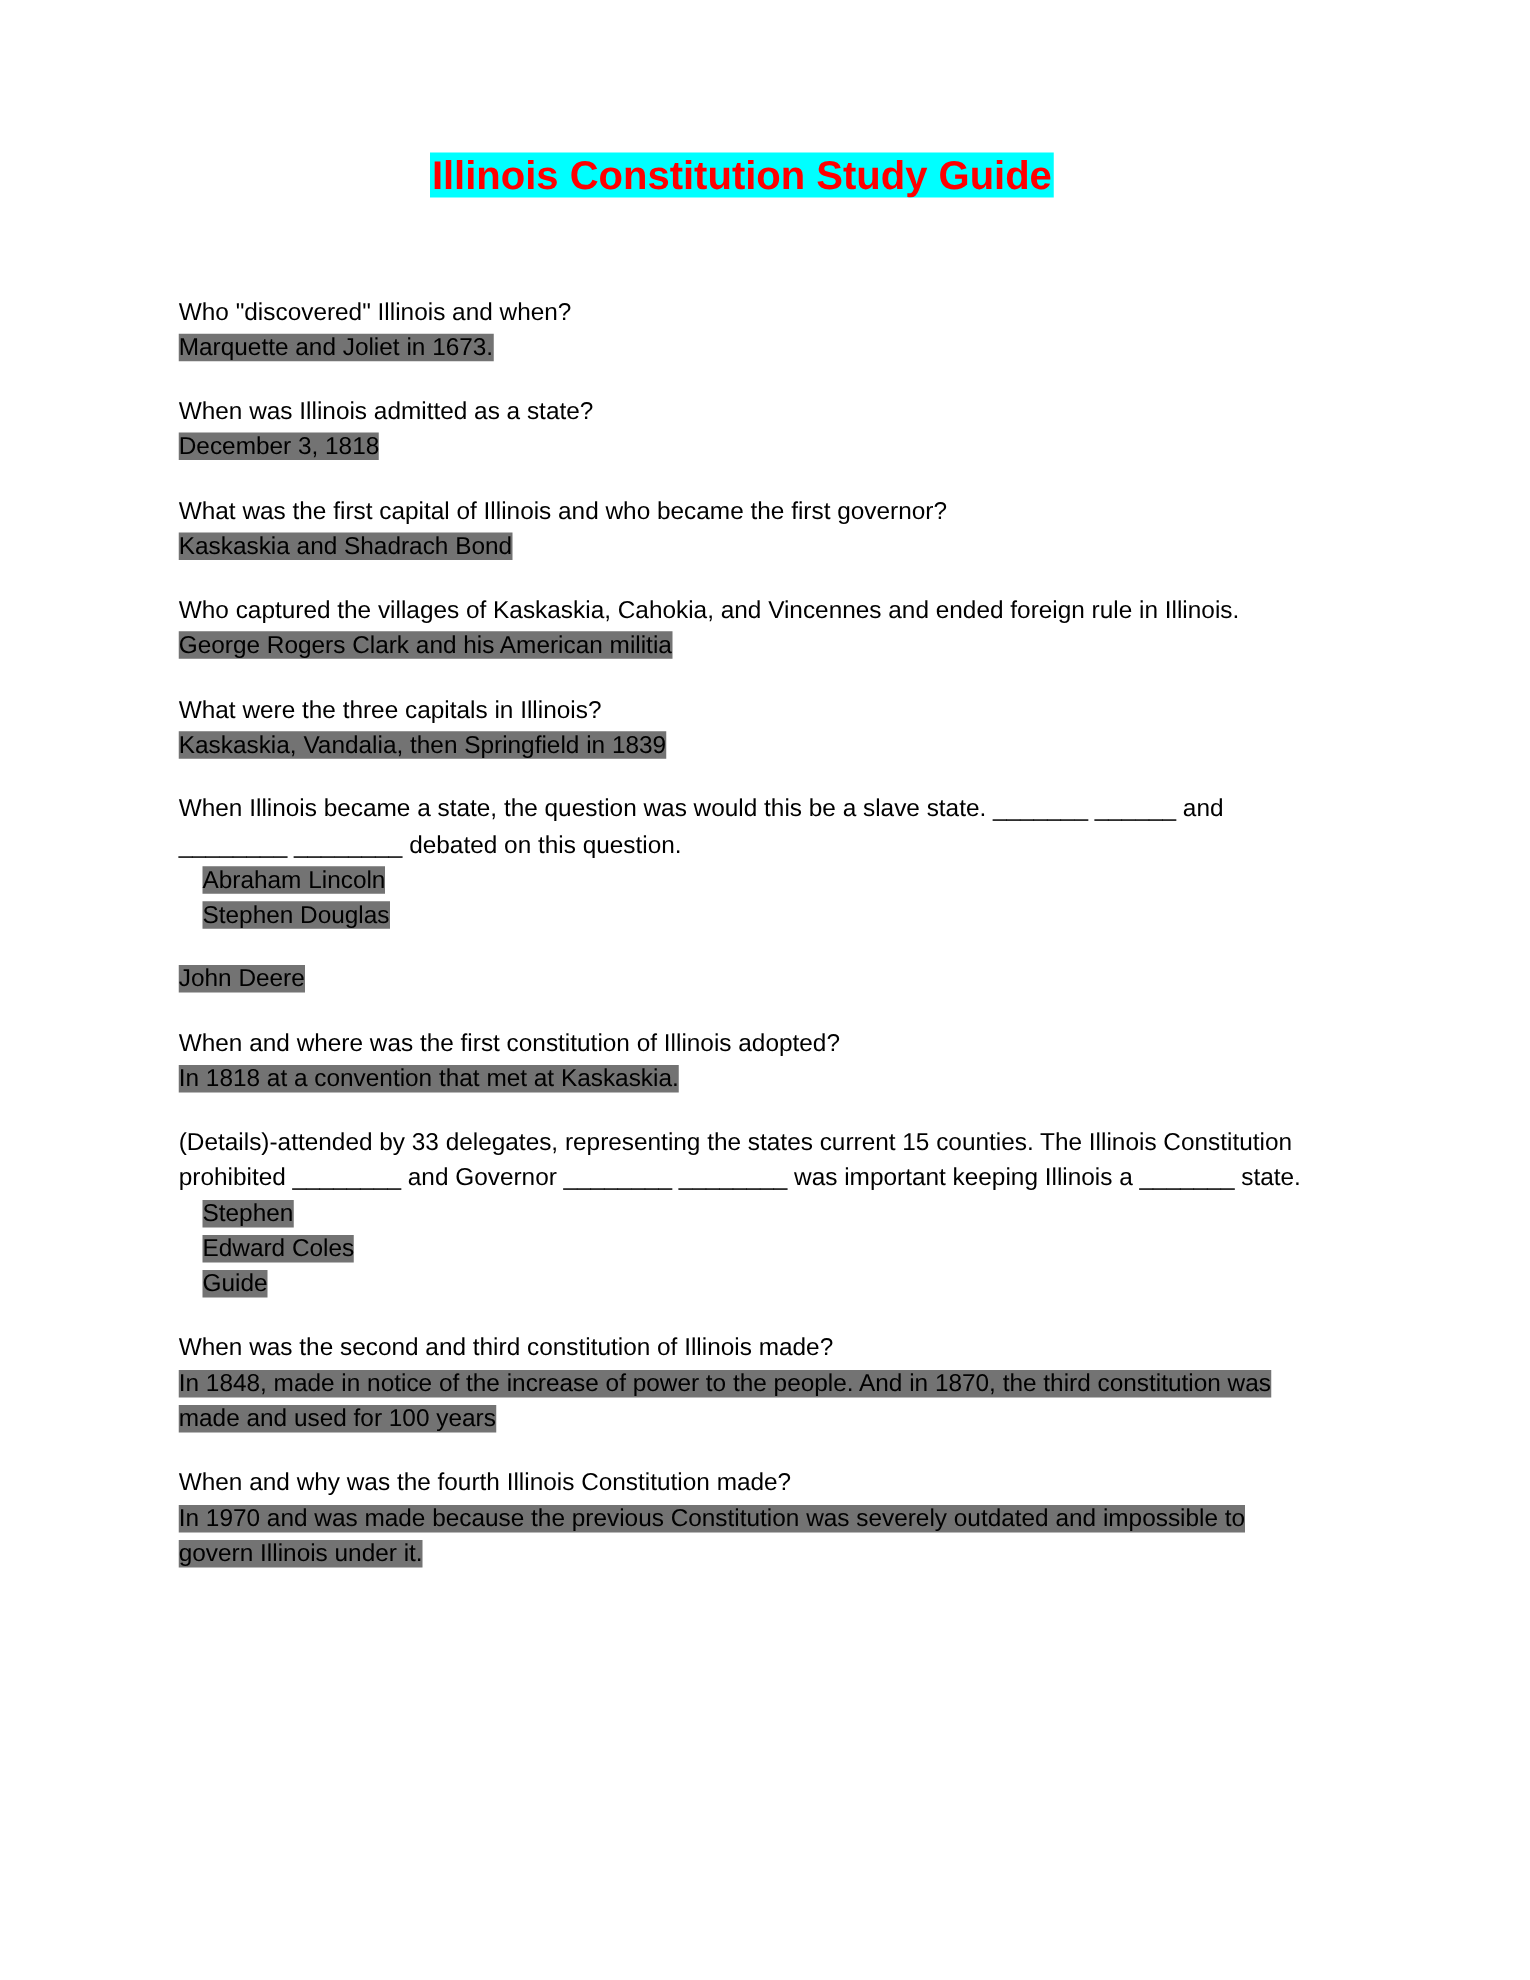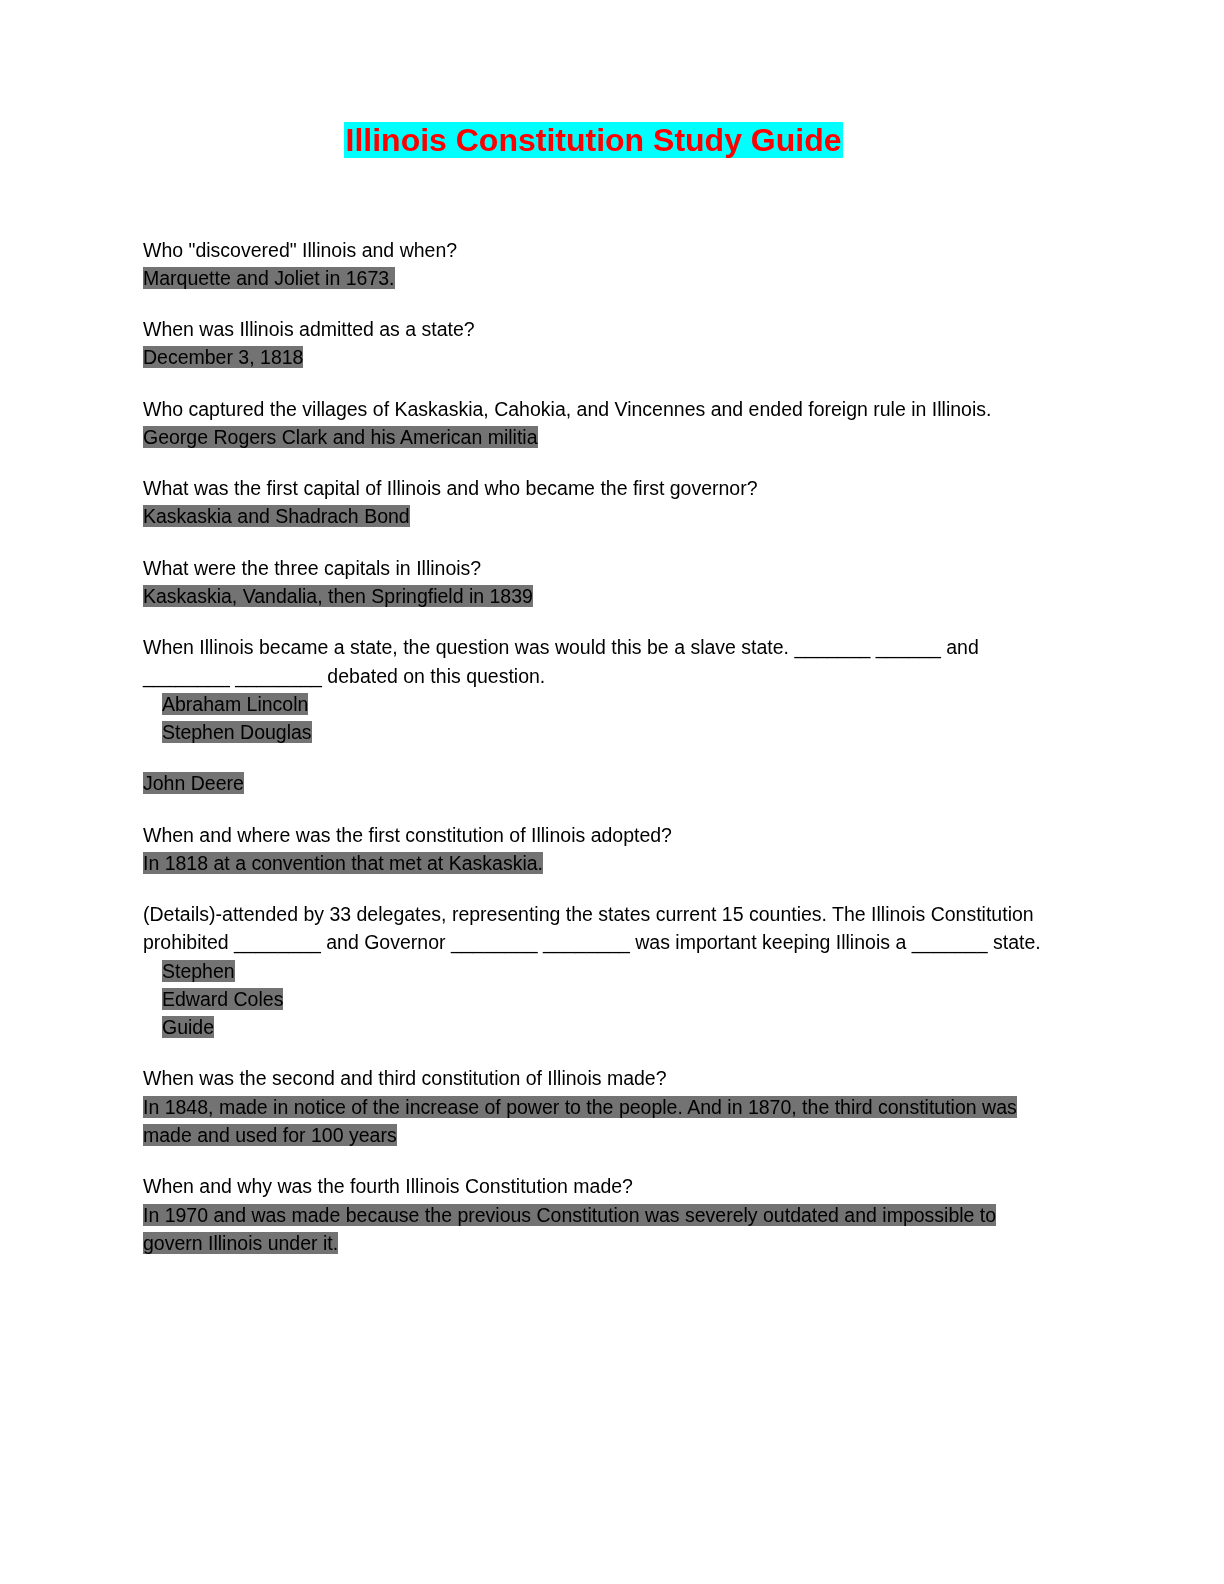--- a/index.html
+++ b/index.html
@@ -78,27 +78,27 @@
       <p class="q">Who "discovered" Illinois and when?</p>
       <p class="a"><span class="hl">Marquette and Joliet in 1673.</span></p>
     </div>
 
     <div class="qa">
       <p class="q">When was Illinois admitted as a state?</p>
       <p class="a"><span class="hl">December 3, 1818</span></p>
     </div>
 
     <div class="qa">
-      <p class="q">Who captured the villages of Kaskaskia, Cahokia, and Vincennes and ended foreign rule in Illinois.</p>
-      <p class="a"><span class="hl">George Rogers Clark and his American militia</span></p>
+      <p class="q">What was the first capital of Illinois and who became the first governor?</p>
+      <p class="a"><span class="hl">Kaskaskia and Shadrach Bond</span></p>
     </div>
 
     <div class="qa">
-      <p class="q">What was the first capital of Illinois and who became the first governor?</p>
-      <p class="a"><span class="hl">Kaskaskia and Shadrach Bond</span></p>
+      <p class="q">Who captured the villages of Kaskaskia, Cahokia, and Vincennes and ended foreign rule in Illinois.</p>
+      <p class="a"><span class="hl">George Rogers Clark and his American militia</span></p>
     </div>
 
     <div class="qa">
       <p class="q">What were the three capitals in Illinois?</p>
       <p class="a"><span class="hl">Kaskaskia, Vandalia, then Springfield in 1839</span></p>
     </div>
 
     <div class="qa">
       <p class="q">When Illinois became a state, the question was would this be a slave state. _______ ______ and ________ ________ debated on this question.</p>
       <p class="a">

